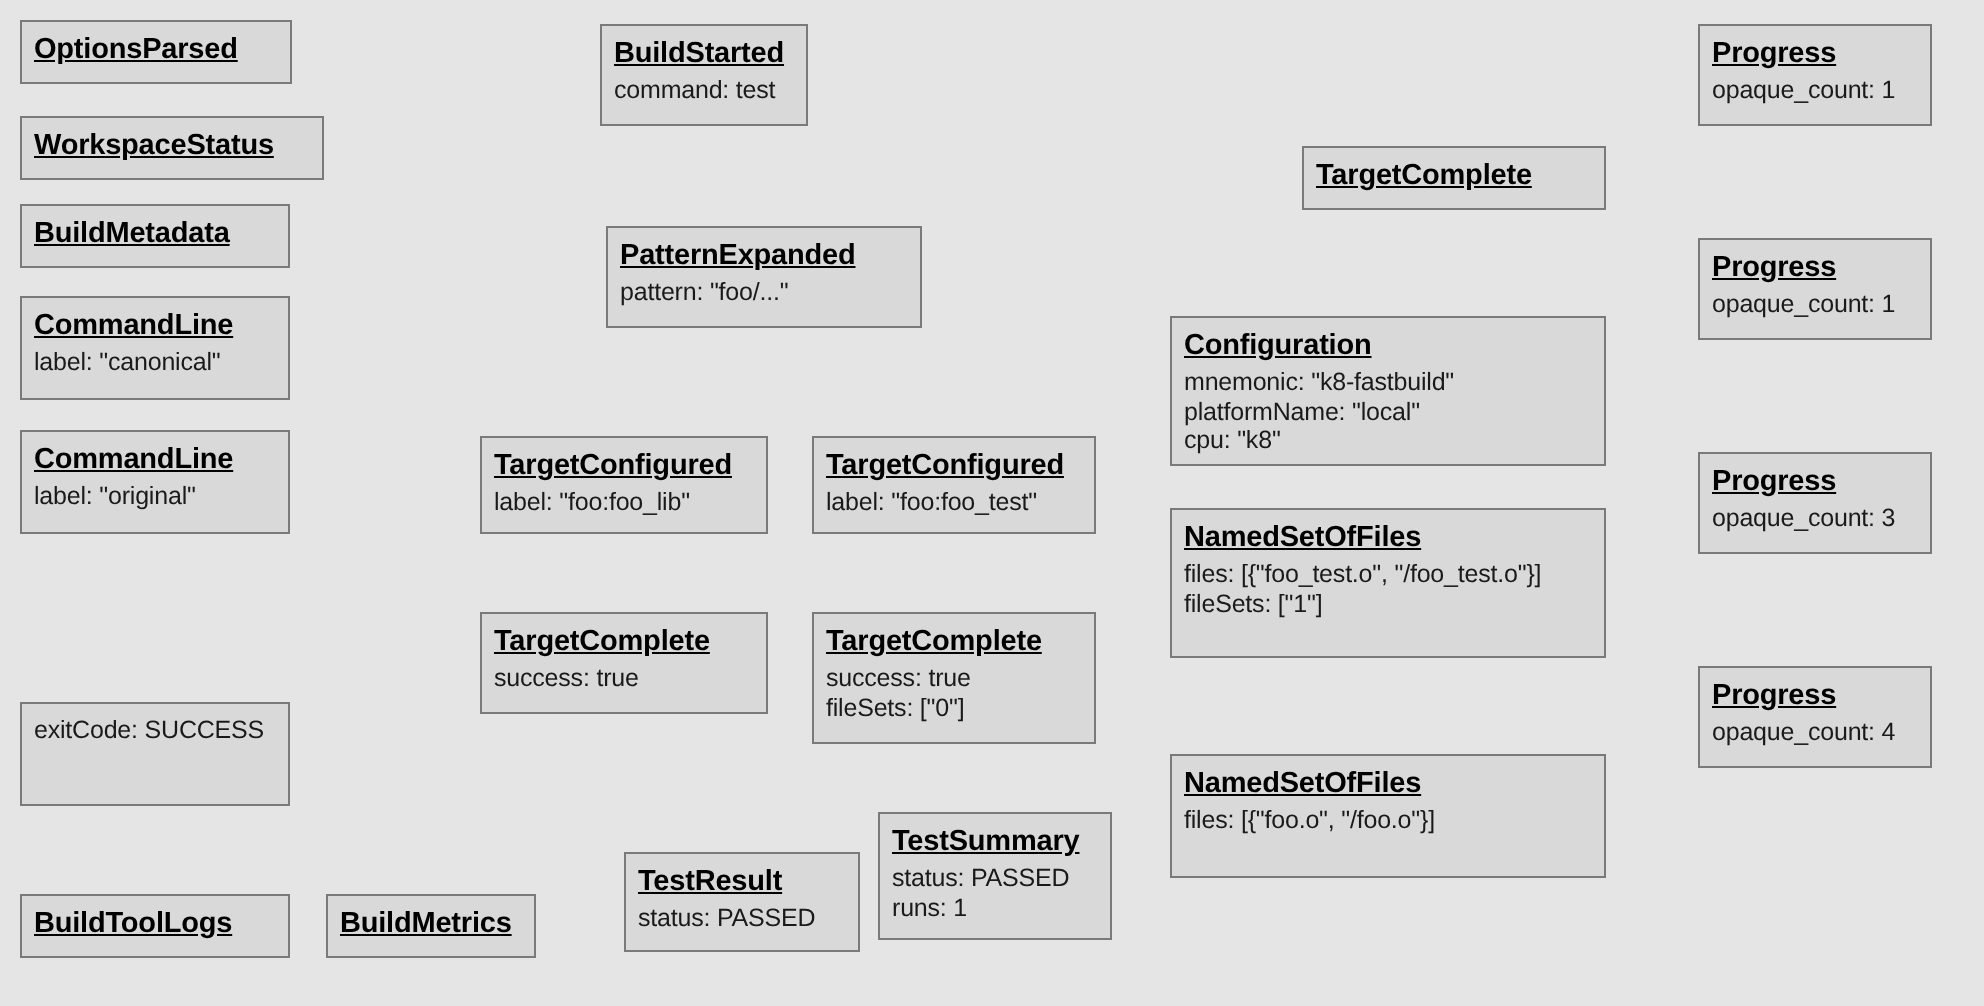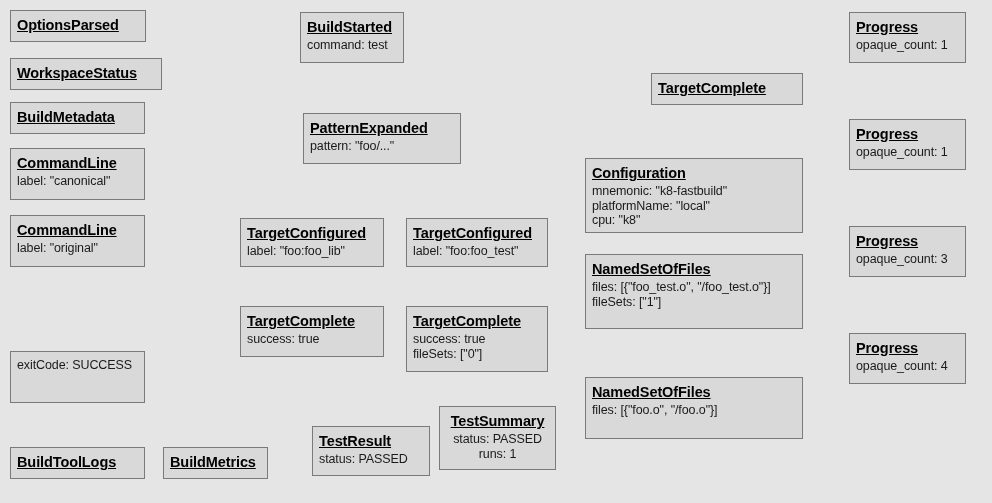--- a/index.html
+++ b/index.html
@@ -120,21 +120,21 @@
         <div class="node-field">success: true</div>
         <div class="node-field">fileSets: ["0"]</div>
       </div>
     </div>
     <div class="node" style="left: 312px; top: 426px; width: 118px; height: 50px; background: rgb(217, 217, 217); border-color: rgb(122, 122, 122);">
       <div><span class="node-title">TestResult</span></div>
       <div class="node-fields">
         <div class="node-field">status: PASSED</div>
       </div>
     </div>
-    <div class="node" style="left: 439px; top: 406px; width: 117px; height: 64px; background: rgb(217, 217, 217); border-color: rgb(122, 122, 122); text-align: center;">
+    <div class="node" style="left: 439px; top: 406px; width: 117px; height: 64px; background: rgb(217, 217, 217); border-color: rgb(122, 122, 122);">
       <div><span class="node-title">TestSummary</span></div>
       <div class="node-fields">
         <div class="node-field">status: PASSED</div>
         <div class="node-field">runs: 1</div>
       </div>
     </div>
     <div class="node no-fields" style="left: 651px; top: 73px; width: 152px; height: 32px; background: rgb(217, 217, 217); border-color: rgb(122, 122, 122);">
       <div><span class="node-title">TargetComplete</span></div>
     </div>
     <div class="node" style="left: 585px; top: 158px; width: 218px; height: 75px; background: rgb(217, 217, 217); border-color: rgb(122, 122, 122);">

